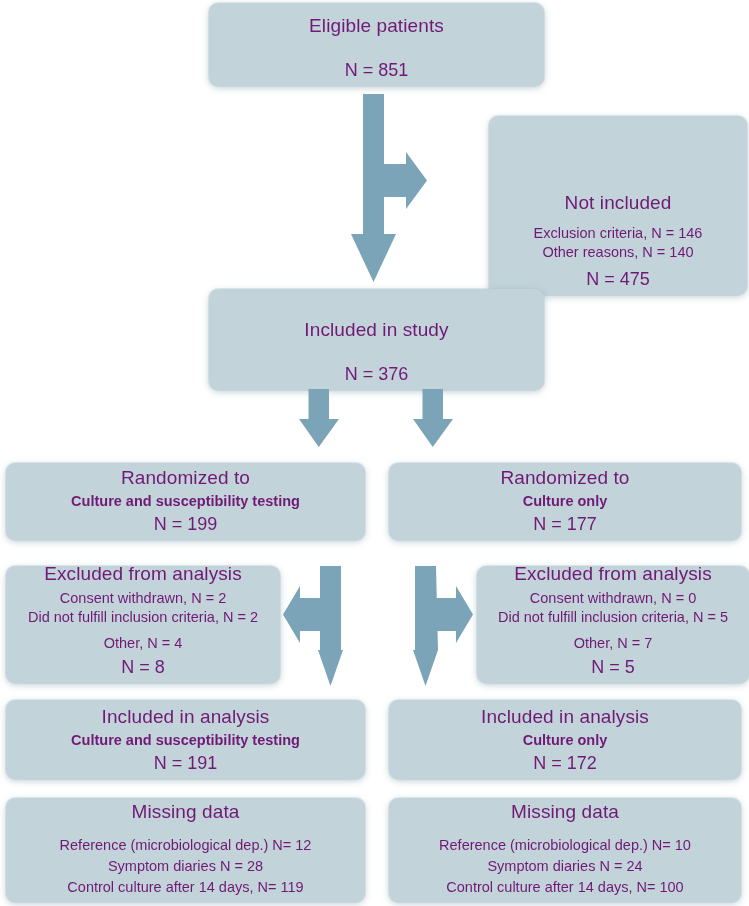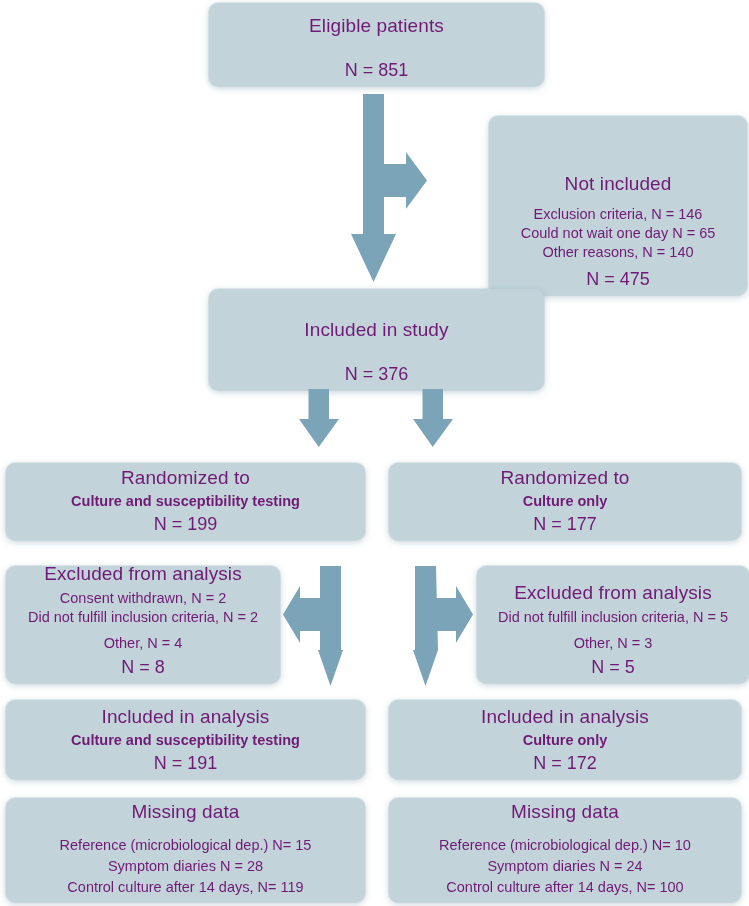--- a/index.html
+++ b/index.html
@@ -101,21 +101,20 @@
 
         <path d="M36,70 L58,70 L58,58 L79,86.5 L58,115 L58,103 L36,103 Z"></path>
       </g>
     </svg>
   </div>
 
   <div class="node listbox" style="left:489px; top:116px; width:258px; height:179px;">
     <div class="title">Not included</div>
     <div class="lines">
       <div class="sub">Exclusion criteria, N = 146</div>
-      <div class="sub">Could not wait one day N = 65</div>
       <div class="sub">Other reasons, N = 140</div>
     </div>
     <div class="total">N = 475</div>
   </div>
 
   <div class="node gap-lg" style="left:209px; top:289px; width:335px; height:101px;">
     <div class="title">Included in study</div>
     <div class="total">N = 376</div>
   </div>
 
@@ -146,22 +145,23 @@
   <div class="node excl" style="left:6px; top:566px; width:274px; height:117px;">
     <div class="title">Excluded from analysis</div>
     <div class="sub">Consent withdrawn, N = 2</div>
     <div class="sub">Did not fulfill inclusion criteria, N = 2</div>
     <div class="sub spaced">Other, N = 4</div>
     <div class="total">N = 8</div>
   </div>
 
   <div class="node excl" style="left:477px; top:566px; width:272px; height:117px;">
     <div class="title">Excluded from analysis</div>
+    <div class="sub">Consent withdrawn, N = 0</div>
     <div class="sub">Did not fulfill inclusion criteria, N = 5</div>
-    <div class="sub spaced">Other, N = 3</div>
+    <div class="sub spaced">Other, N = 7</div>
     <div class="total">N = 5</div>
   </div>
 
   <div class="arrow" style="left:283px; top:566px; width:60px; height:122px;">
     <svg width="60" height="122" viewBox="0 0 60 122" xmlns="http://www.w3.org/2000/svg">
       <g class="ar-fill">
 
         <path d="M37,0 L58,0 L58,84 L60,84 L47.5,120 L35,84 L37,84 Z"></path>
 
         <path d="M37,32 L37,65 L17,65 L17,77 L0,48.5 L17,20 L17,32 Z"></path>
@@ -188,21 +188,21 @@
 
   <div class="node tight" style="left:389px; top:700px; width:352px; height:79px;">
     <div class="title">Included in analysis</div>
     <div class="sub">Culture only</div>
     <div class="total">N = 172</div>
   </div>
 
   <div class="node missing" style="left:6px; top:798px; width:359px; height:104px;">
     <div class="title">Missing data</div>
     <div class="lines">
-      <div class="sub">Reference (microbiological dep.) N= 15</div>
+      <div class="sub">Reference (microbiological dep.) N= 12</div>
       <div class="sub">Symptom diaries N = 28</div>
       <div class="sub">Control culture after 14 days, N= 119</div>
     </div>
   </div>
 
   <div class="node missing" style="left:389px; top:798px; width:352px; height:104px;">
     <div class="title">Missing data</div>
     <div class="lines">
       <div class="sub">Reference (microbiological dep.) N= 10</div>
       <div class="sub">Symptom diaries N = 24</div>

